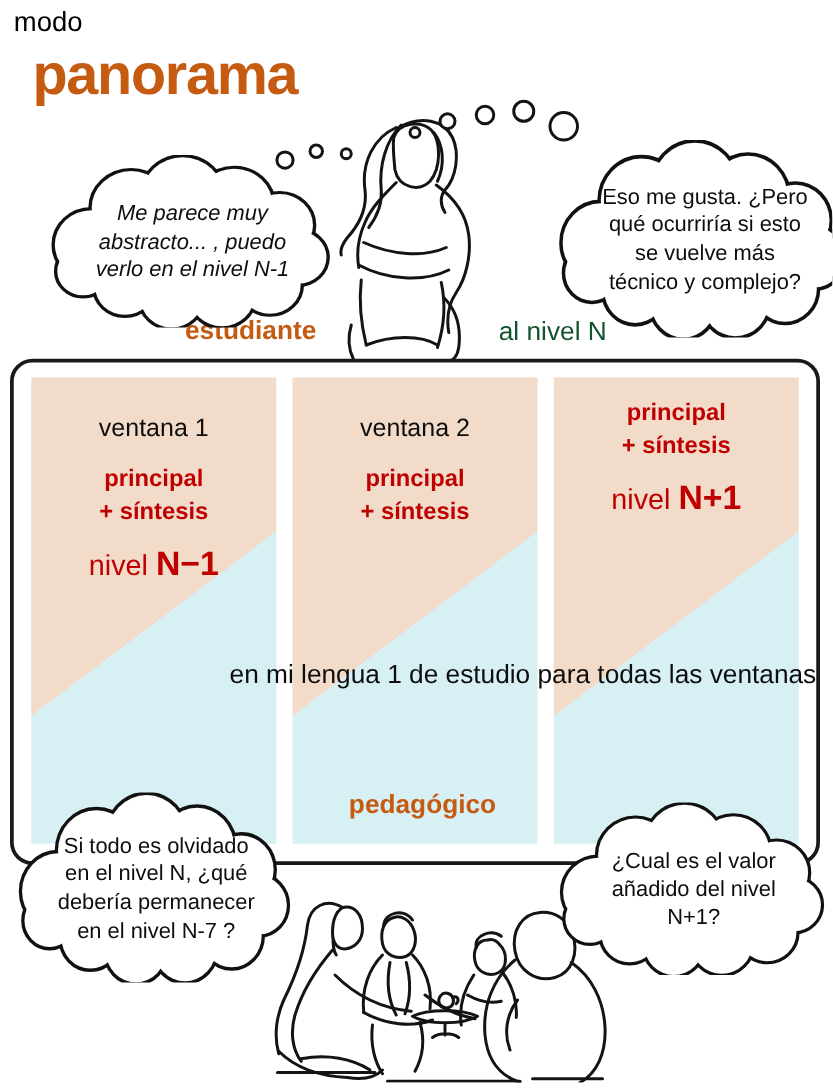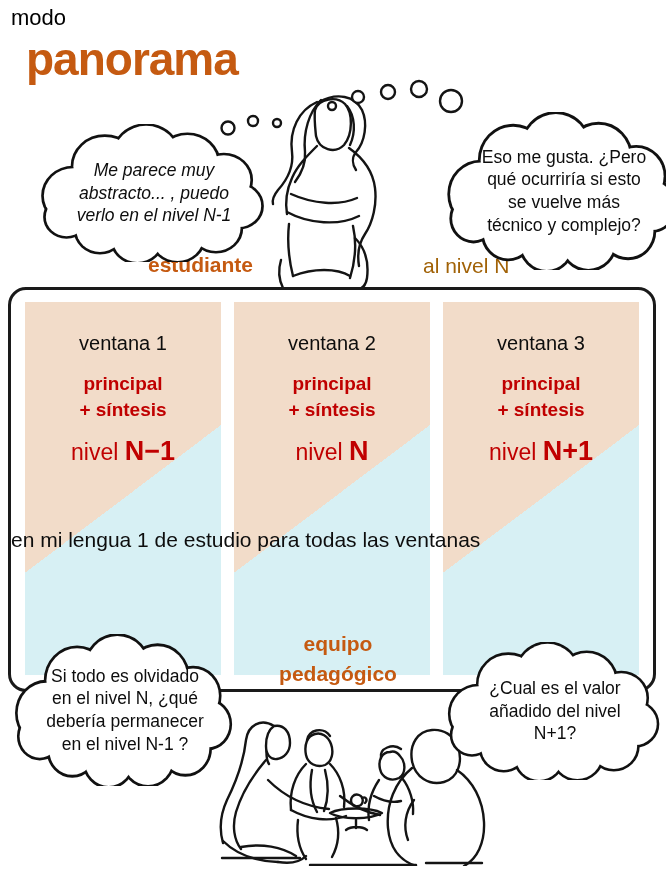--- a/index.html
+++ b/index.html
@@ -23,38 +23,38 @@
   #b-br{left:443px;top:642px;width:224px;height:138px;text-decoration:underline;}
   
   #dots{position:absolute;left:215px;top:78px;width:250px;height:65px;z-index:3;}
   #student{position:absolute;left:255px;top:90px;width:155px;height:200px;z-index:0;}
   #team{position:absolute;left:178px;top:700px;width:322px;height:166px;z-index:1;}
   .sketch path{stroke:#141414;stroke-width:2.4;fill:none;stroke-linecap:round;stroke-linejoin:round;}
   .sketch path.skin{fill:#fff;}
   
   .actor-label{position:absolute;font-size:21px;z-index:2;}
   #lbl-student{left:148px;top:253px;font-weight:bold;color:#c55a11;}
-  #lbl-level{left:399px;top:254px;color:#a16207;margin-left:24px;}
+  #lbl-level{left:399px;top:254px;color:#14532d;}
   #lbl-team{left:240px;top:629px;width:196px;text-align:center;font-weight:bold;color:#c55a11;line-height:1.42;z-index:2;}
   
   .board{
     position:absolute;left:8px;top:287px;width:648px;height:405px;background:#fff;
     border:3px solid #1a1a1a;border-radius:18px;z-index:1;box-sizing:border-box;
   }
   .panels{position:absolute;left:14px;right:14px;top:12px;bottom:14px;display:flex;gap:13px;}
   .panel{
     flex:1;text-align:center;
     background:linear-gradient(143deg,#f2dcc9 0%,#f2dcc9 52%,#d7f0f4 52%);
   }
   .panel-title{margin-top:30px;font-size:20px;color:#0d0d0d;}
   .panel-main{margin-top:16px;font-size:19px;line-height:1.35;font-weight:bold;color:#c00000;}
   .panel-level{margin-top:14px;font-size:23px;color:#c00000;}
   .panel-level strong{font-size:27px;margin-top:20px;}
   .board-caption{
-    position:absolute;left:0;right:0;top:238px;text-align:left;
+    position:absolute;left:0;right:0;top:238px;text-align:right;
     font-size:21px;color:#0d0d0d;z-index:2;
   }
 </style>
 </head>
 <body>
 
 <svg width="0" height="0" style="position:absolute" aria-hidden="true">
   <defs>
     <g id="cloud-shape">
       <g fill="none" stroke="#111" stroke-width="5.5">
@@ -153,47 +153,44 @@
           <div>+ síntesis</div>
         </div>
         <div class="panel-level"><span>nivel</span> <strong>N−1</strong></div>
       </div>
       <div class="panel">
         <div class="panel-title">ventana 2</div>
         <div class="panel-main">
           <div>principal</div>
           <div>+ síntesis</div>
         </div>
-        <div class="panel-level"><span>nivel</span> <strong>N</strong></div>
       </div>
       <div class="panel">
-        <div class="panel-title">ventana 3</div>
         <div class="panel-main">
           <div>principal</div>
           <div>+ síntesis</div>
         </div>
         <div class="panel-level"><span>nivel</span> <strong>N+1</strong></div>
       </div>
     </div>
     <div class="board-caption">en mi lengua 1 de estudio para todas las ventanas</div>
   </div>
 
   <div class="actor-label" id="lbl-team">
-    <div>equipo</div>
     <div>pedagógico</div>
   </div>
 
   <div class="bubble" id="b-bl">
     <svg class="cloud" viewBox="0 0 240 150" preserveAspectRatio="none">
         <use href="#cloud-shape"></use>
       </svg>
     <div class="bubble-text">Si todo  es olvidado
 en el nivel N,  ¿qué
 debería permanecer
-en el nivel N-1 ?</div>
+en el nivel N-7 ?</div>
   </div>
   <div class="bubble" id="b-br">
     <svg class="cloud" viewBox="0 0 240 150" preserveAspectRatio="none">
         <use href="#cloud-shape"></use>
       </svg>
     <div class="bubble-text">¿Cual es el valor
 añadido del nivel
 N+1?</div>
   </div>
 

